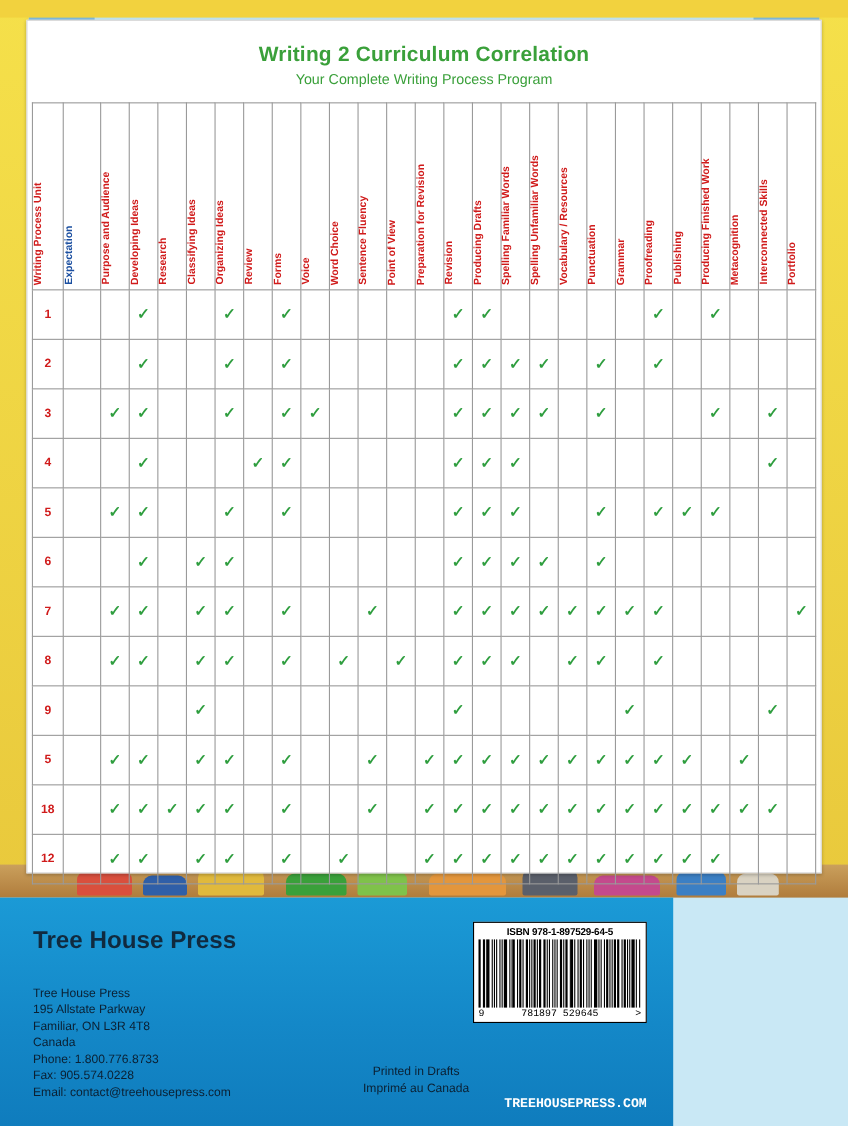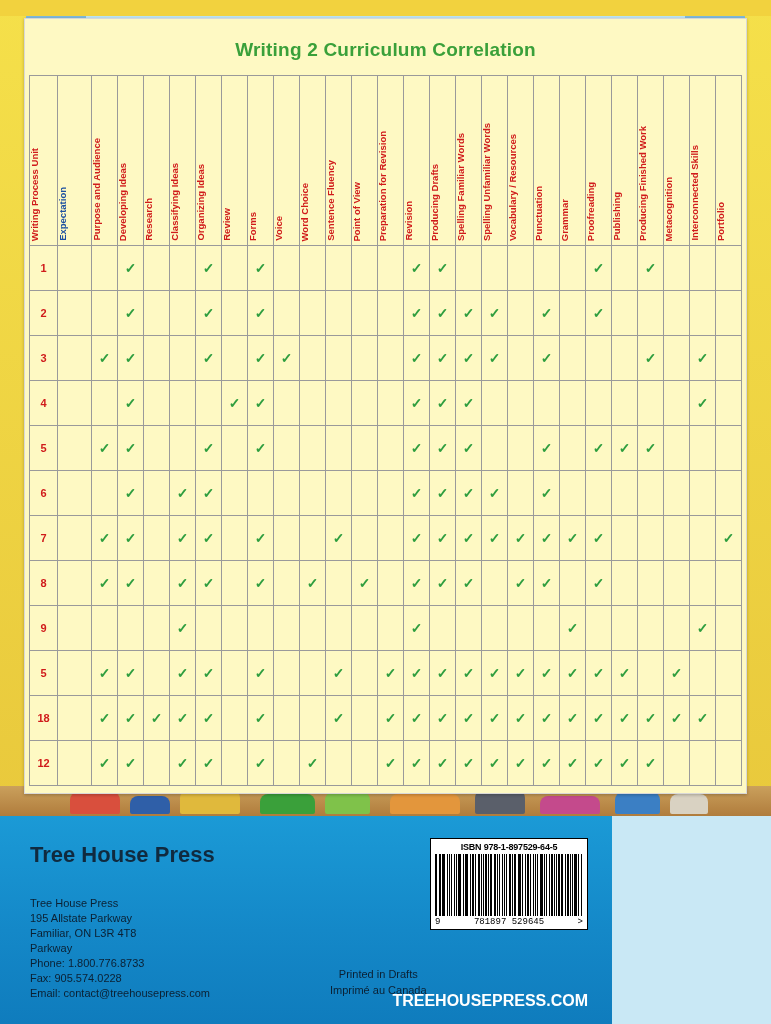--- a/index.html
+++ b/index.html
@@ -31,21 +31,21 @@
   .bg-top-band { position:absolute; left:0; top:0; width:771px; height:16px;
             background:#f2d23e; }
   .bg-floor { position:absolute; left:0; top:786px; width:771px; height:30px;
             background:linear-gradient(#caa05c,#b07c3c); }
   .bg-blobs { position:absolute; left:60px; top:788px; width:650px; height:26px; }
   .blob { position:absolute; bottom:0; border-radius:8px 8px 2px 2px; }
 
   
   .sheet {
     position:absolute; left:24px; top:18px; width:723px; height:776px;
-    background:#fef9c3; border:1px solid #d8d8d8;
+    background:#ffffff; border:1px solid #d8d8d8;
     box-shadow:0 1px 3px rgba(0,0,0,.25);
   }
   .title {
     text-align:center; color:#3aa03a; font-weight:bold; font-size:19px;
     margin-top:20px; letter-spacing:.2px;
   }
   .subtitle {
     text-align:center; color:#3aa03a; font-size:13px; margin-top:3px;
   }
 
@@ -83,21 +83,21 @@
   }
   .press-name {
     position:absolute; left:30px; top:26px; font-size:22px; font-weight:bold; color:#102a3f;
   }
   .addr { position:absolute; left:30px; top:80px; font-size:11px; line-height:15px; color:#0b2033; }
   .printed {
     position:absolute; left:330px; top:150px; font-size:11px; line-height:16px;
     color:#0b2033; text-align:center;
   }
   .site {
-    position:absolute; right:24px; bottom:14px; font-size:16px; font-weight:bold; color:#ffffff;
+    position:absolute; right:24px; bottom:14px; font-size:12px; font-weight:bold; color:#ffffff;font-family:Liberation Mono, monospace;
   }
   .isbn-box {
     position:absolute; right:24px; top:22px; width:158px; background:#fff;
     border:1px solid #000; padding:3px 4px 2px 4px;
   }
   .isbn-text { font-size:9px; color:#000; font-weight:bold; text-align:center; letter-spacing:-.2px; }
   .bars { height:62px; margin-top:2px; display:flex; align-items:stretch; }
   .bar { background:#000; }
   .isbn-digits {
     display:flex; justify-content:space-between; font-size:9px; color:#000;
@@ -126,20 +126,21 @@
     <div class="blob" style="left:330px;width:70px;height:20px;background:#e3963c;"></div>
     <div class="blob" style="left:415px;width:50px;height:24px;background:#5a5f6a;"></div>
     <div class="blob" style="left:480px;width:60px;height:18px;background:#c44a8c;"></div>
     <div class="blob" style="left:555px;width:45px;height:22px;background:#3b7fc4;"></div>
     <div class="blob" style="left:610px;width:38px;height:20px;background:#d9d2c2;"></div>
   </div>
 </div>
 
 <div class="sheet">
   <div class="title">Writing 2 Curriculum Correlation</div>
+  <div class="subtitle">Your Complete Writing Process Program</div>
 
   <table class="corr">
     <thead>
       <tr class="hdr-row">
         <th class="corner-unit">
           <div class="vtxt red">Writing Process Unit</div>
         </th>
         <th class="corner-exp">
           <div class="vtxt blue">Expectation</div>
         </th>
@@ -572,21 +573,21 @@
       </tbody>
   </table>
 </div>
 
 <div class="footer">
   <div class="press-name">Tree House Press</div>
   <div class="addr">
       <div>Tree House Press</div>
       <div>195 Allstate Parkway</div>
       <div>Familiar, ON L3R 4T8</div>
-      <div>Parkway</div>
+      <div>Canada</div>
       <div>Phone: 1.800.776.8733</div>
       <div>Fax: 905.574.0228</div>
       <div>Email: contact@treehousepress.com</div>
     </div>
   <div class="printed">
       <div>Printed in Drafts</div>
       <div>Imprimé au Canada</div>
     </div>
   <div class="site">TREEHOUSEPRESS.COM</div>
 

